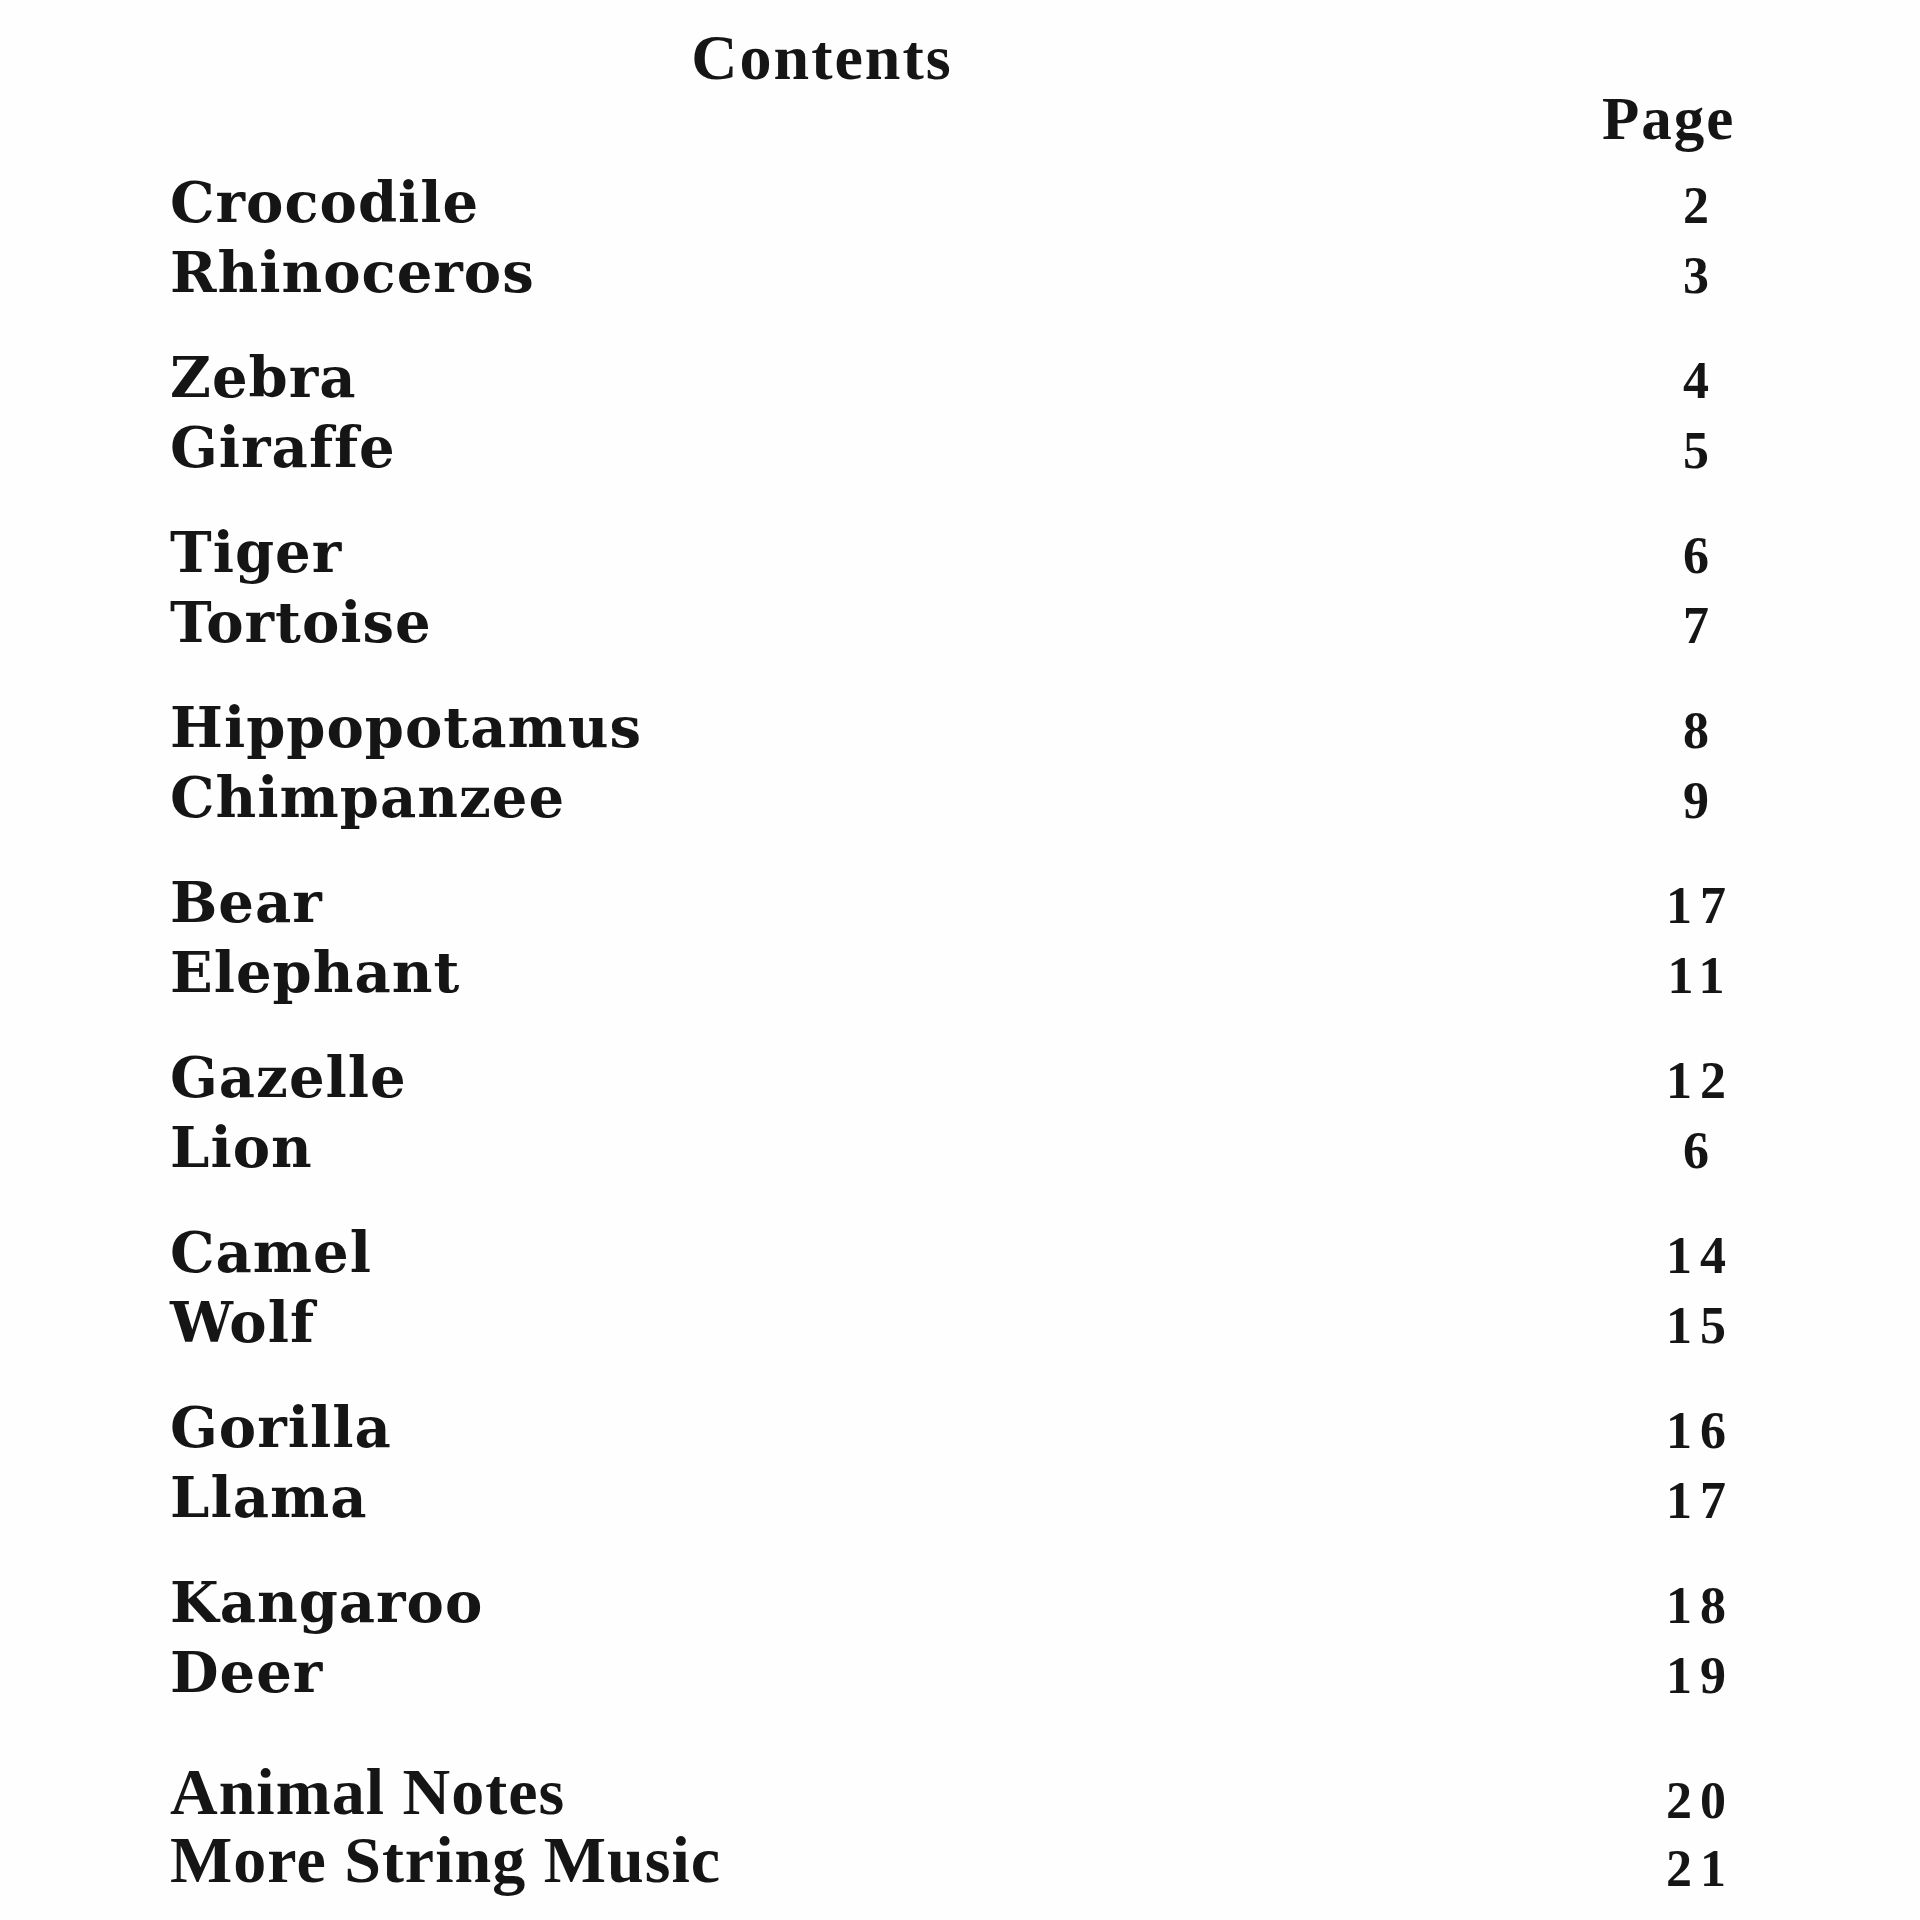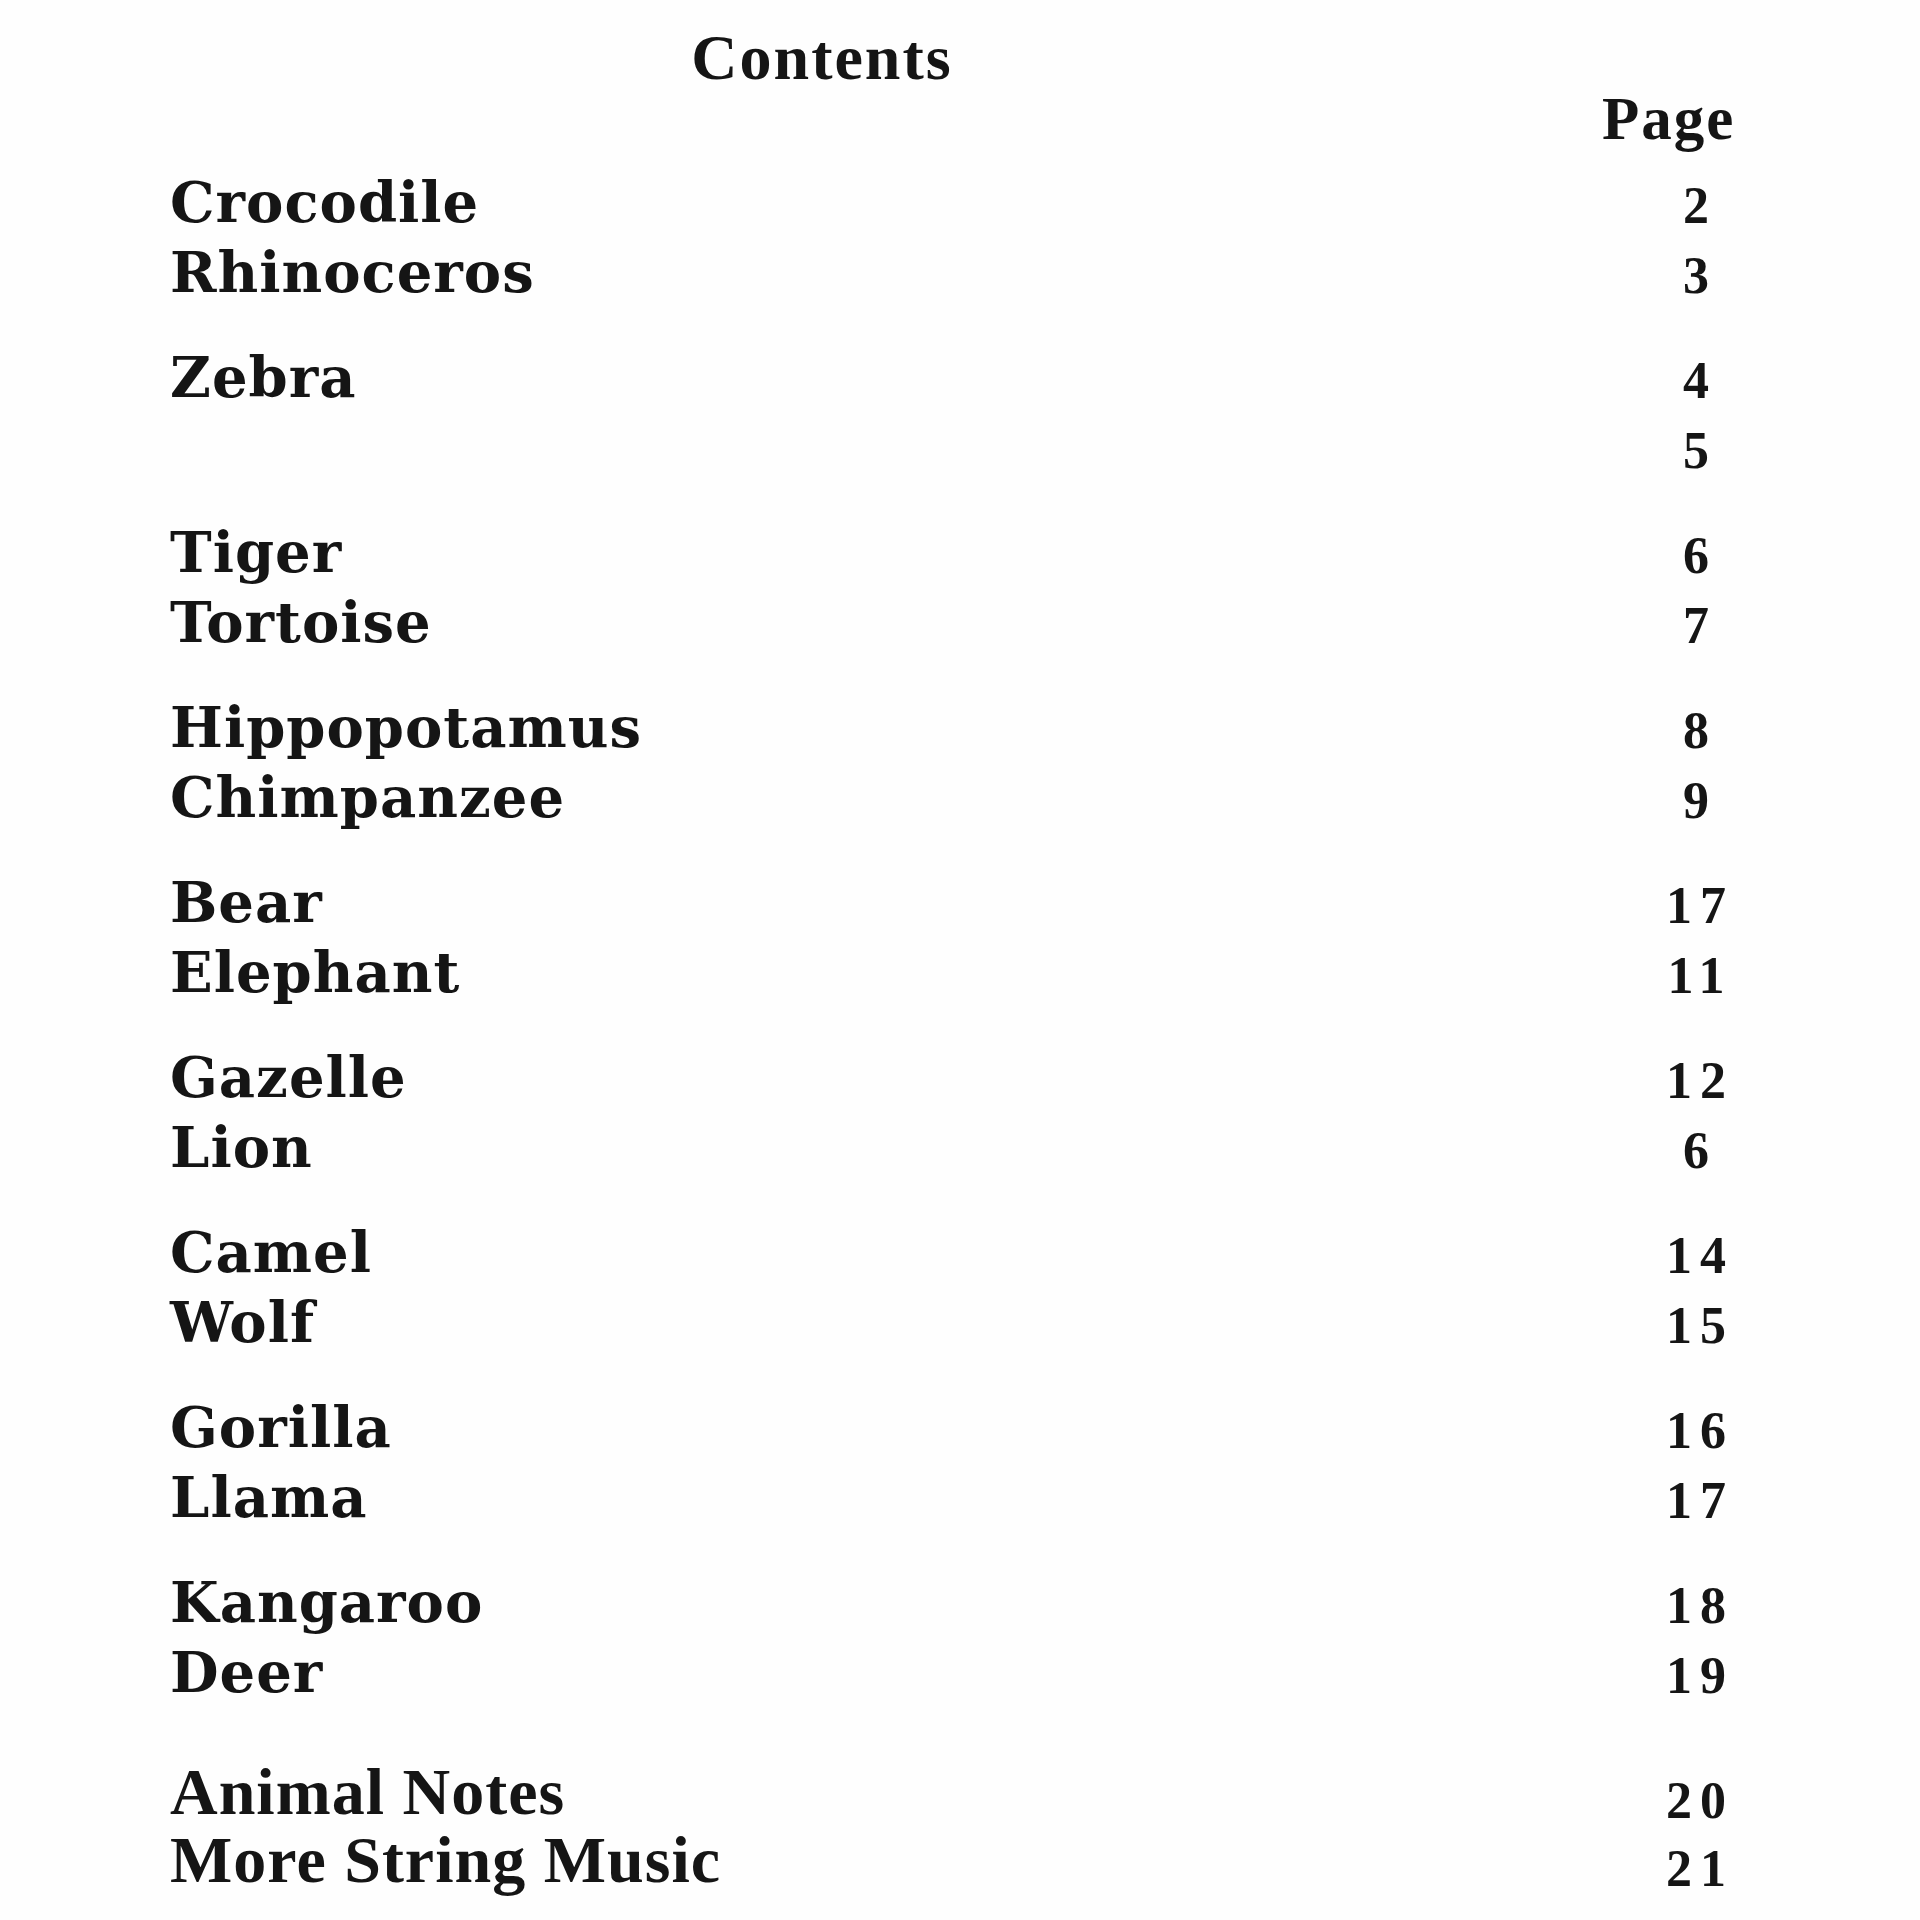--- a/index.html
+++ b/index.html
@@ -102,20 +102,21 @@
           <span class="animal">Rhinoceros</span>
           <span class="pagenum">3</span>
         </div>
       </div>
       <div class="group">
         <div class="row">
           <span class="animal">Zebra</span>
           <span class="pagenum">4</span>
         </div>
         <div class="row">
+          <span class="animal">Giraffe</span>
           <span class="pagenum">5</span>
         </div>
       </div>
       <div class="group">
         <div class="row">
           <span class="animal">Tiger</span>
           <span class="pagenum">6</span>
         </div>
         <div class="row">
           <span class="animal">Tortoise</span>

